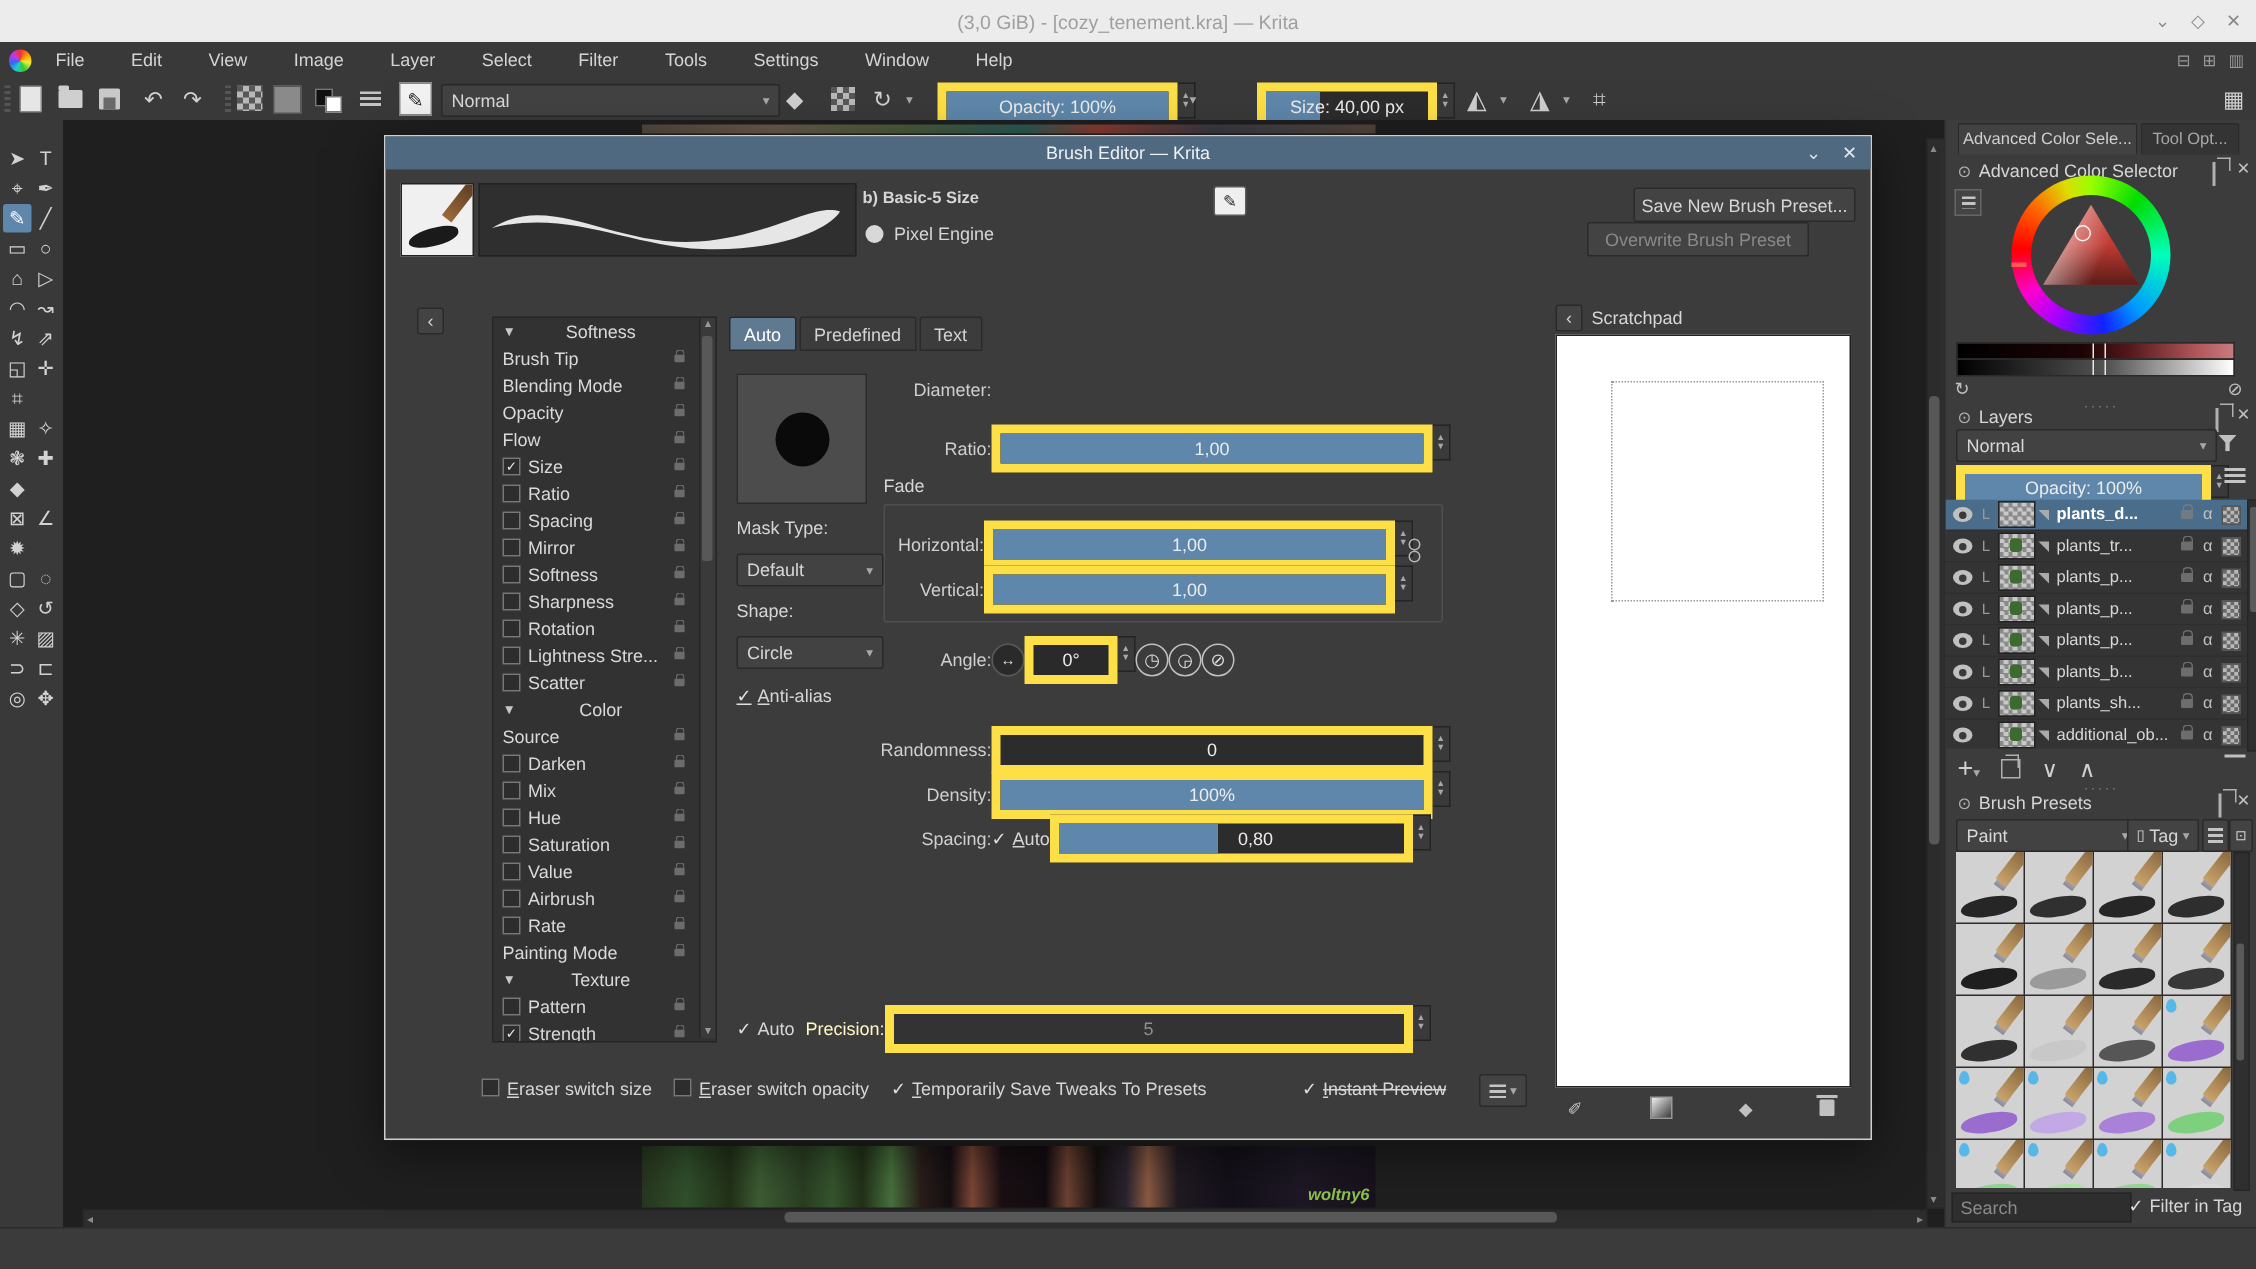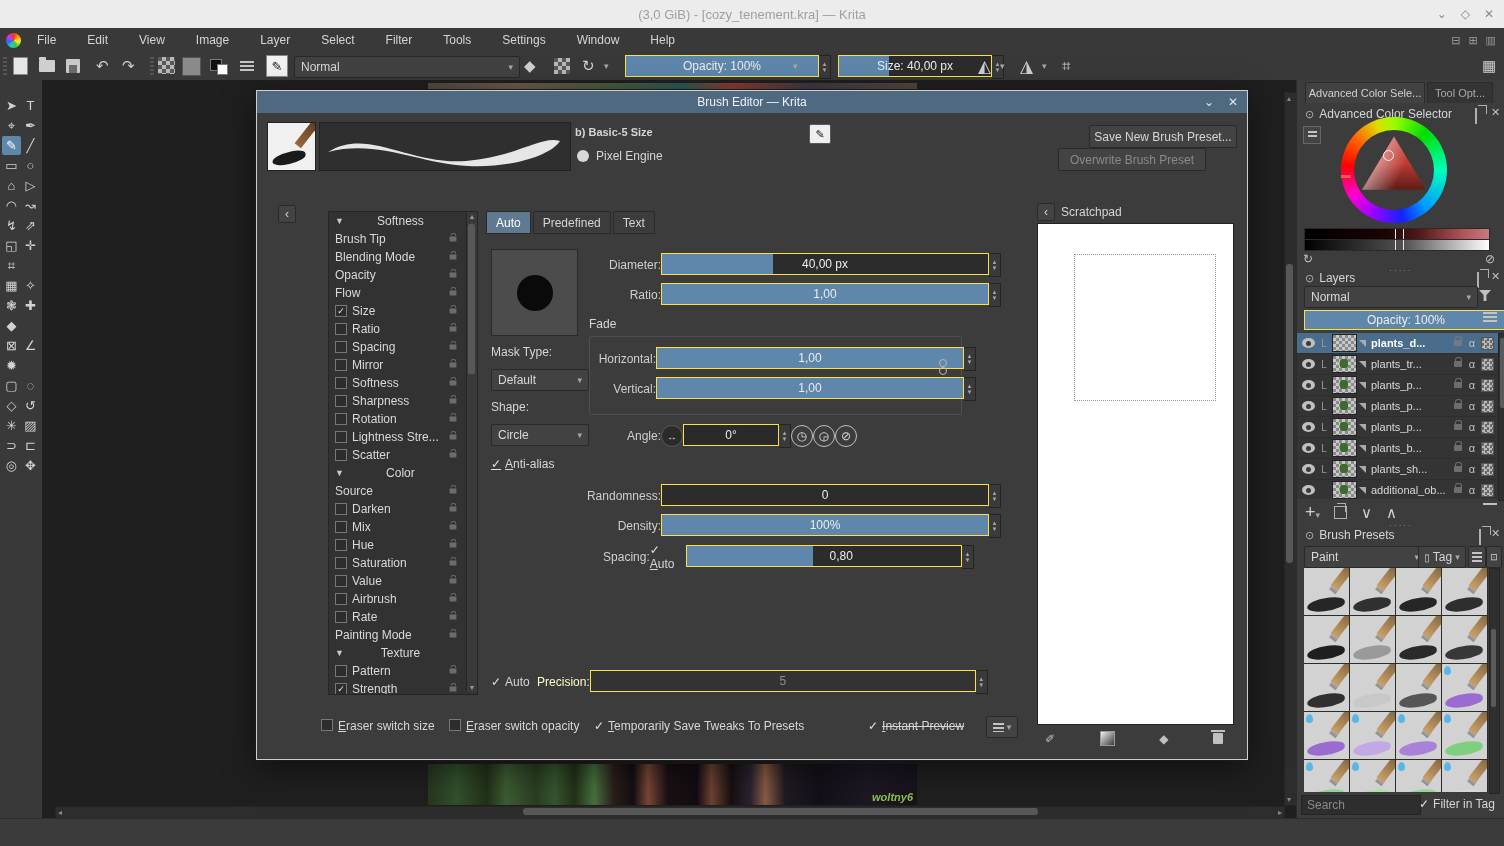--- a/index.html
+++ b/index.html
@@ -32,21 +32,21 @@
   .checker{background:repeating-conic-gradient(#b8b8b8 0% 25%,#585858 0% 50%) 0 0/8px 8px;}
   .texbox{background:#8a8a8a;border:1px solid #555;}
   .fgbg{width:18px;height:18px;position:relative;}
   .fgbg .fg{position:absolute;left:0;top:4px;width:10px;height:10px;background:#111;border:1px solid #777;}
   .fgbg .bg{position:absolute;left:7px;top:9px;width:9px;height:9px;background:#fff;border:1px solid #777;}
   .hlines{width:14px;height:11px;background:repeating-linear-gradient(#c4c4c4 0 2px,transparent 2px 4px);}
   .whitebox{width:20px;height:20px;background:#f2f2f2;border:1px solid #888;color:#222;font-size:13px;display:flex;align-items:center;justify-content:center;}
   .combo{background:#424242;border:1px solid #292929;border-radius:2px;height:20px;display:flex;align-items:center;
          justify-content:space-between;padding:0 6px;color:#d8d8d8;}
   .combo .arr{color:#a8a8a8;font-size:9px;margin-left:6px;}
-  .ksl{position:relative;background:#2c2c2c;border:1px solid #fde047;height:20px;overflow:hidden;padding-left:44px;}
+  .ksl{position:relative;background:#2c2c2c;border:6px solid #fde047;height:20px;overflow:hidden;}
   .ksl .fill{position:absolute;left:0;top:0;bottom:0;background:#5e87ab;}
   .ksl .val{position:absolute;inset:0;display:flex;align-items:center;justify-content:center;color:#ececec;white-space:nowrap;}
   .ksl .val.off{justify-content:flex-start;padding-left:52%;}
   .spincol{width:11px;height:22px;background:#3a3a3a;border:1px solid #242424;border-left:none;display:flex;
            flex-direction:column;align-items:center;justify-content:center;color:#a8a8a8;font-size:6px;line-height:6px;}
   .dd-sm{color:#a8a8a8;font-size:9px;}
   
   #toolbox{position:absolute;left:0;top:80px;width:42px;height:738px;background:#393939;}
   #toolbox-grid{position:absolute;left:2px;top:16px;width:40px;display:grid;grid-template-columns:19px 19px;row-gap:1px;}
   .tool{width:19px;height:19px;display:flex;align-items:center;justify-content:center;color:#d2d2d2;font-size:13px;border-radius:2px;}
@@ -795,30 +795,20 @@
         <div class="dtab active">Auto</div>
         <div class="dtab">Predefined</div>
         <div class="dtab">Text</div>
       </div>
       <div class="preview-box" style="left:7px;top:38px;width:85px;height:85px">
           <span class="dot"></span>
         </div>
 
       <div class="krow" style="left:7px;top:42px">
         <div class="flabel" style="width:170px">Diameter:</div>
-        <div style="display:flex">
-          <div class="ksl" style="width:282px">
-              <div class="fill" style="width:34%"></div>
-            <span class="val">40,00 px</span>
-            </div>
-          <div class="spincol">
-              <span>▲</span>
-              <span>▼</span>
-            </div>
-        </div>
       </div>
       <div class="krow" style="left:7px;top:72px">
         <div class="flabel" style="width:170px">Ratio:</div>
         <div style="display:flex">
           <div class="ksl" style="width:282px">
               <div class="fill" style="width:100%"></div>
             <span class="val">1,00</span>
             </div>
           <div class="spincol">
               <span>▲</span>

